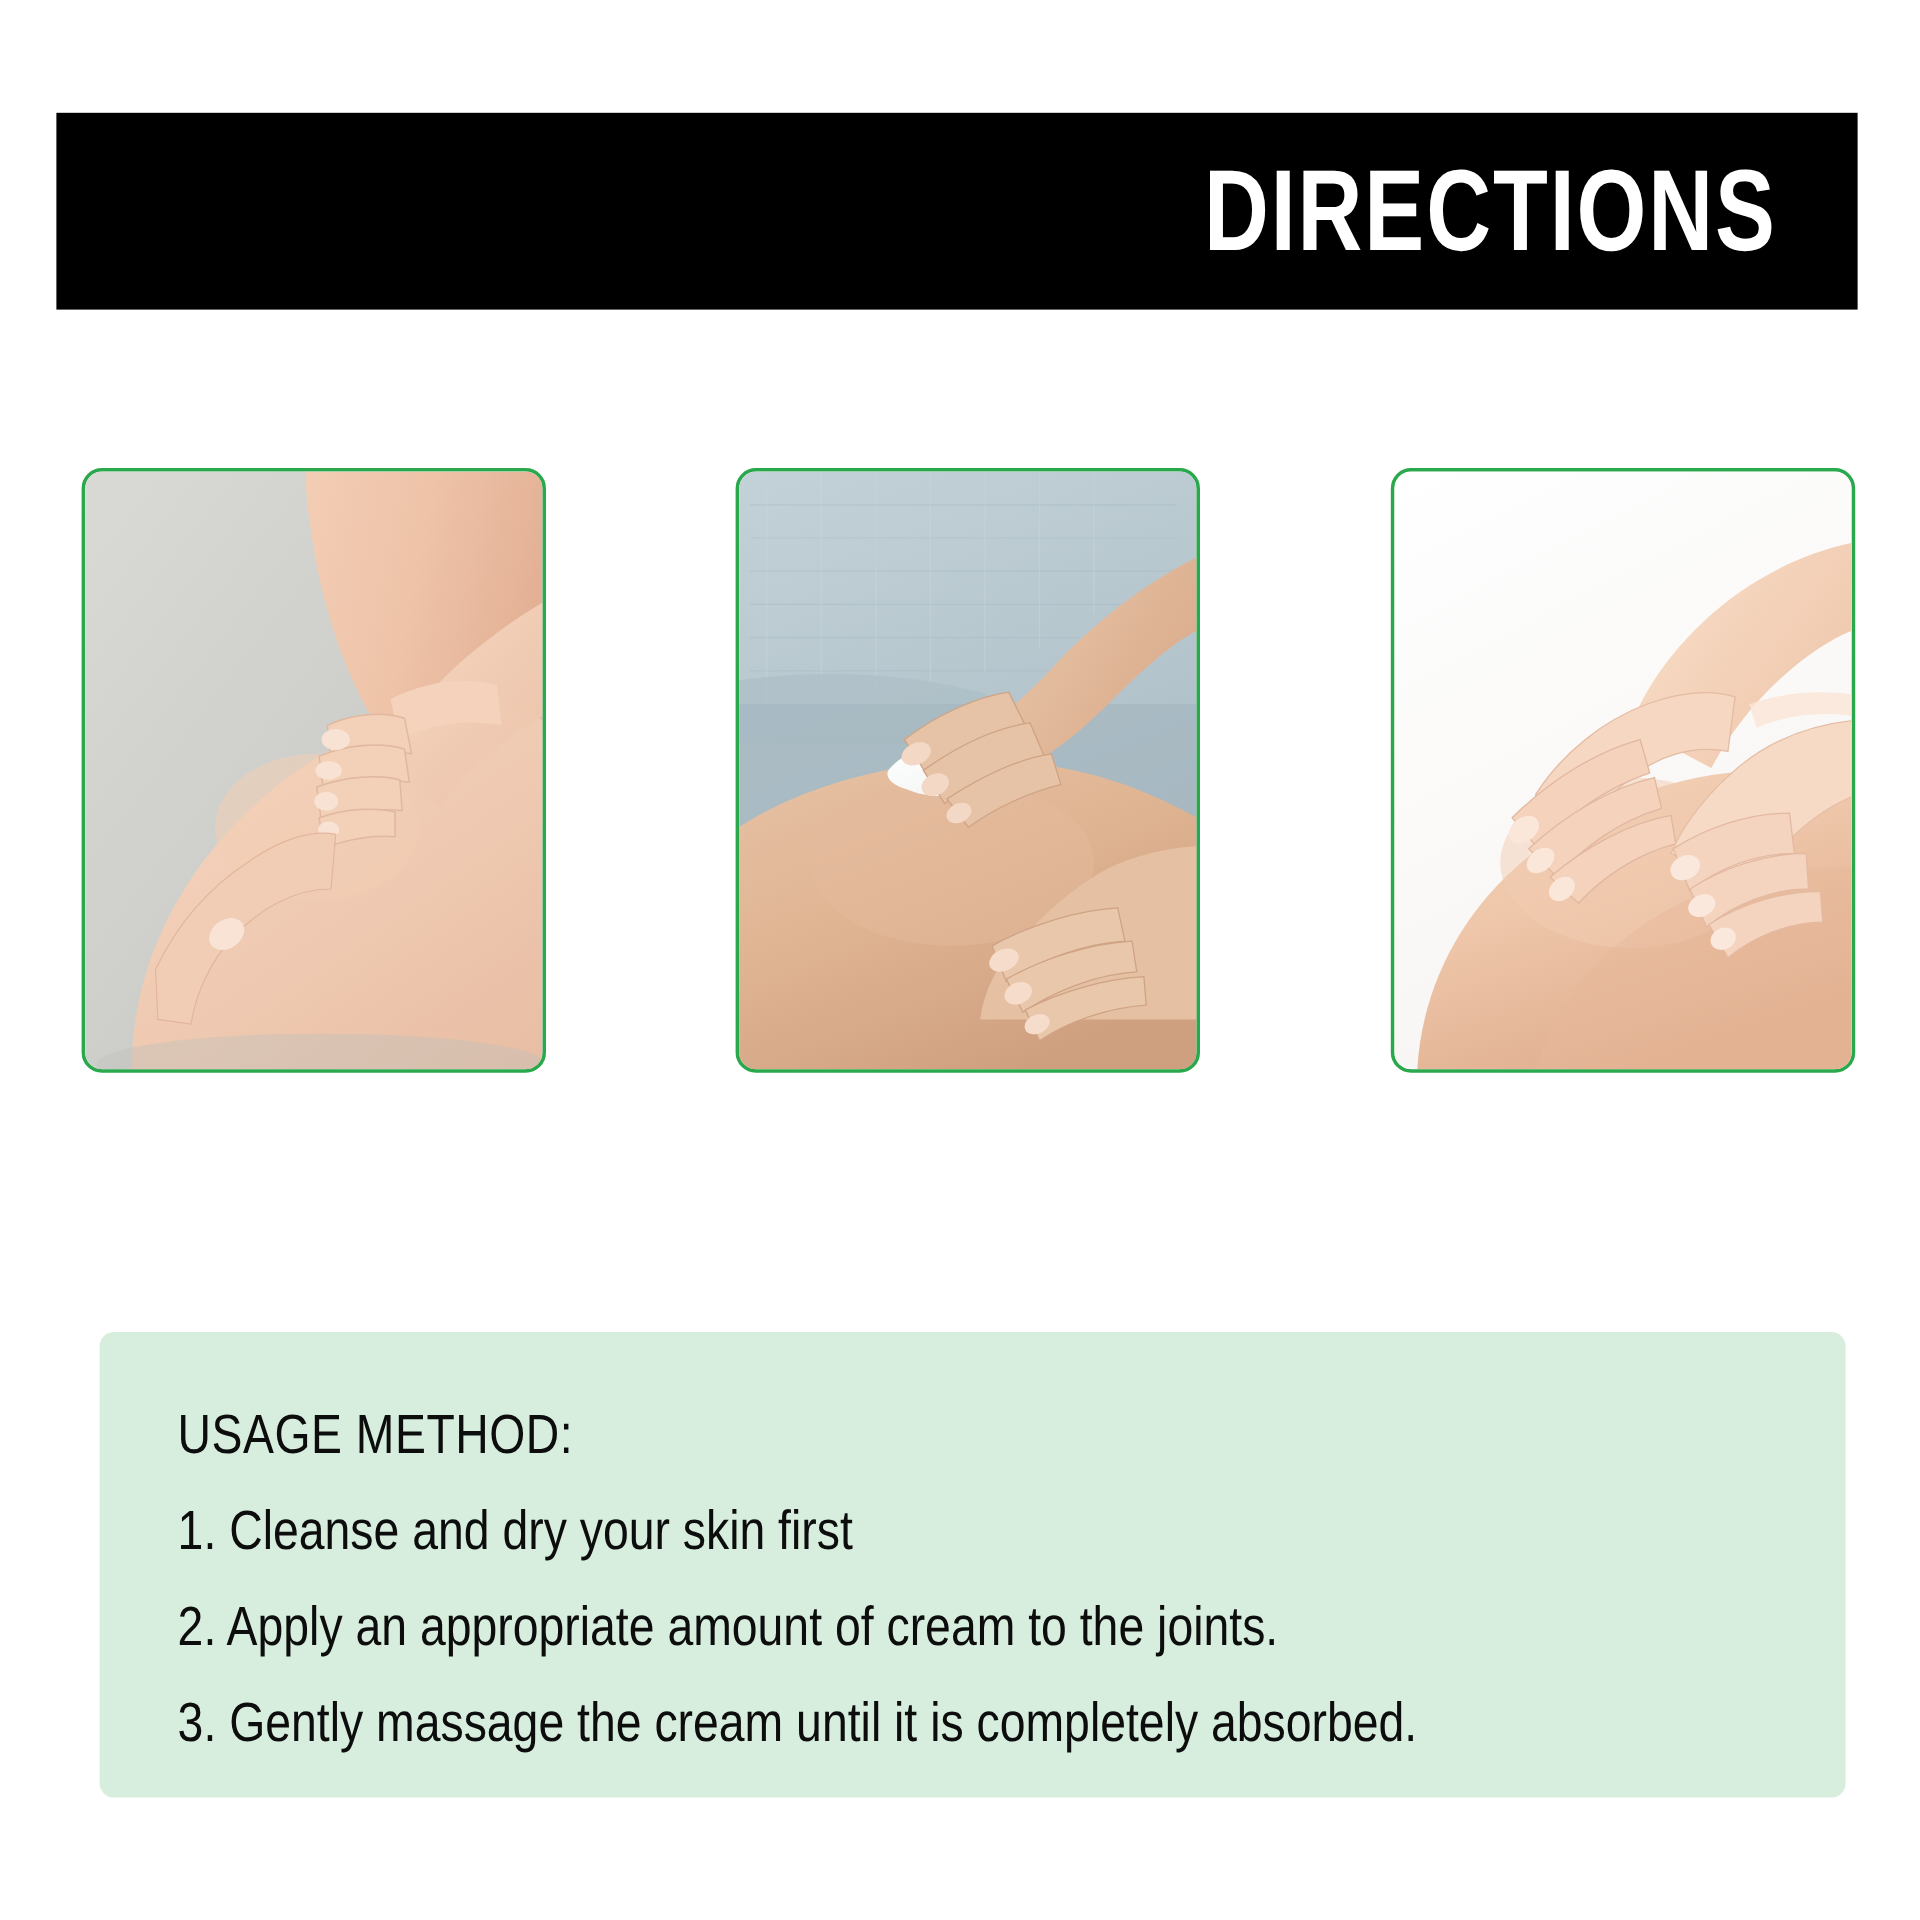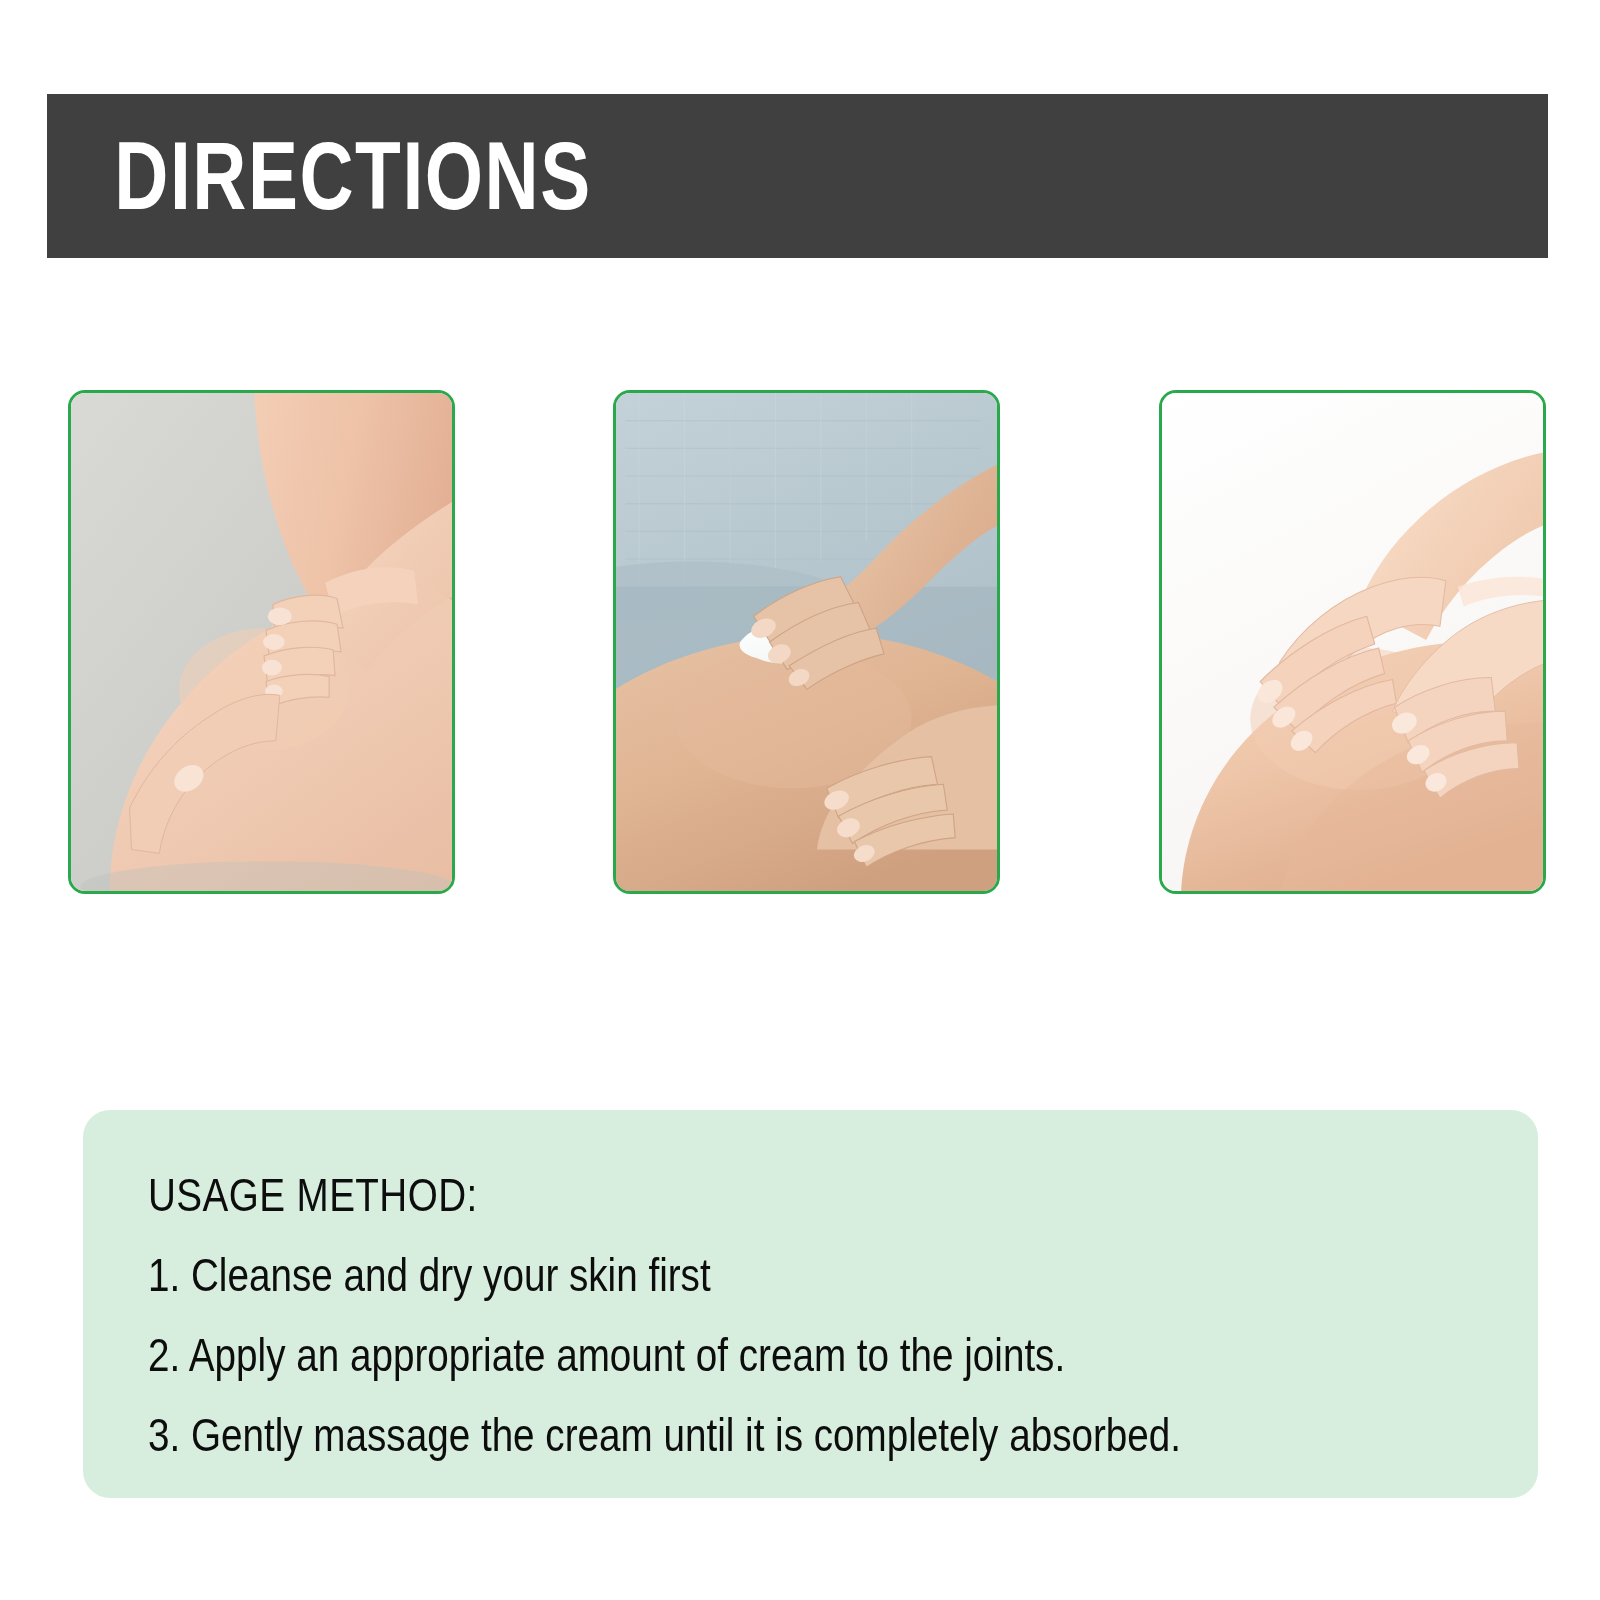--- a/index.html
+++ b/index.html
@@ -10,22 +10,22 @@
     overflow:hidden;
     position:relative;
   }
   .page{position:absolute;inset:0;}
 
   
   .banner{
     position:absolute;
     left:47px; top:94px;
     width:1501px; height:164px;
-    background:#404040;
-    display:flex;align-items:center;justify-content:flex-start;
+    background:#000000;
+    display:flex;align-items:center;justify-content:flex-end;
   }
   .banner-title{
     color:#ffffff;
     font-size:96px;
     font-weight:700;
     letter-spacing:2px;
     line-height:1;
     font-family:"Liberation Sans","DejaVu Sans",sans-serif;
     transform:scaleX(0.78);
     transform-origin:center;
@@ -66,21 +66,21 @@
   .step-label.s1{left:68px;}
   .step-label.s2{left:613px;}
   .step-label.s3{left:1159px;}
 
   
   .usage{
     position:absolute;
     left:83px; top:1110px;
     width:1455px; height:388px;
     background:#d7eede;
-    border-radius:27px;
+    border-radius:12px;
     box-sizing:border-box;
     padding:62px 0 0 65px;
   }
   .usage-line{
     color:#0d0d0d;
     font-size:46px;
     line-height:1;
     margin-bottom:34px;
     white-space:nowrap;
     transform:scaleX(0.84);

